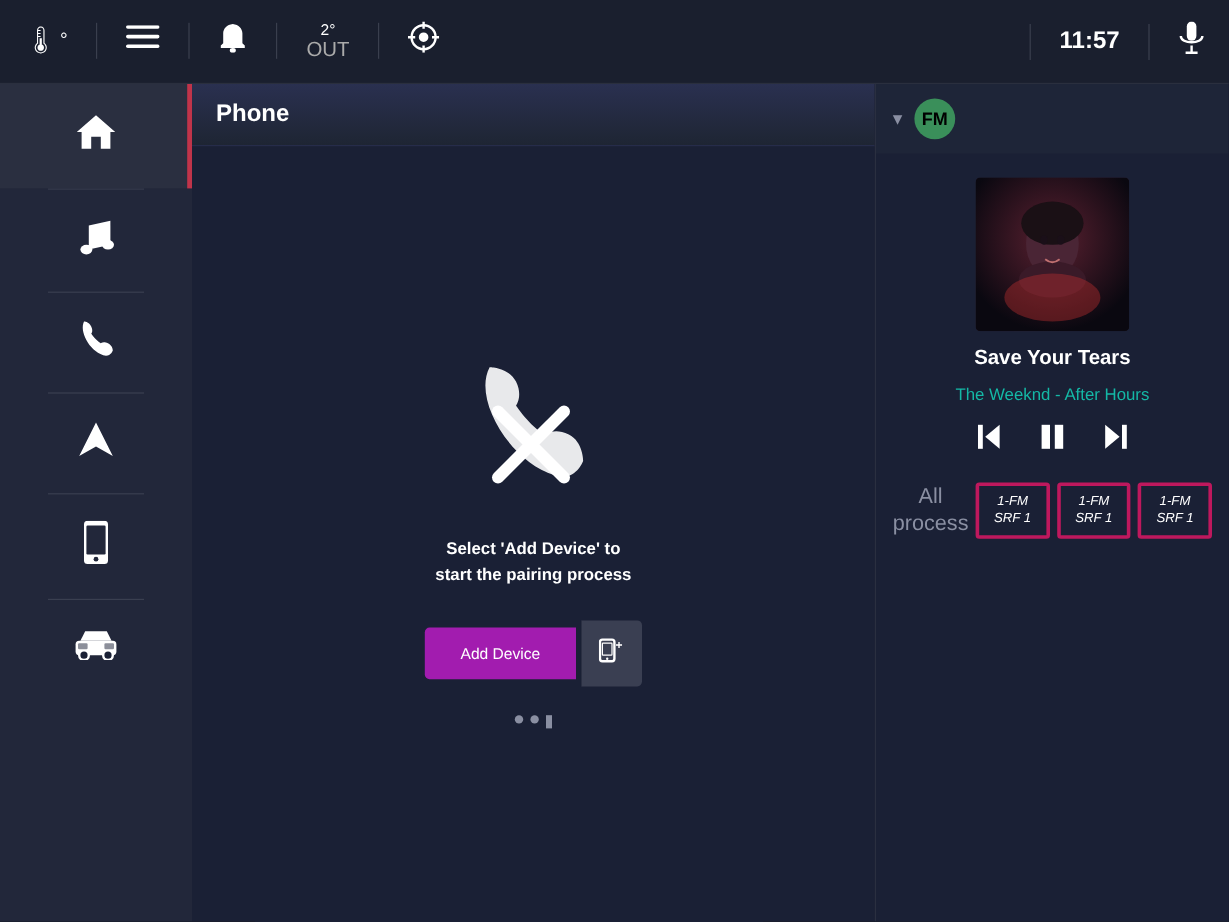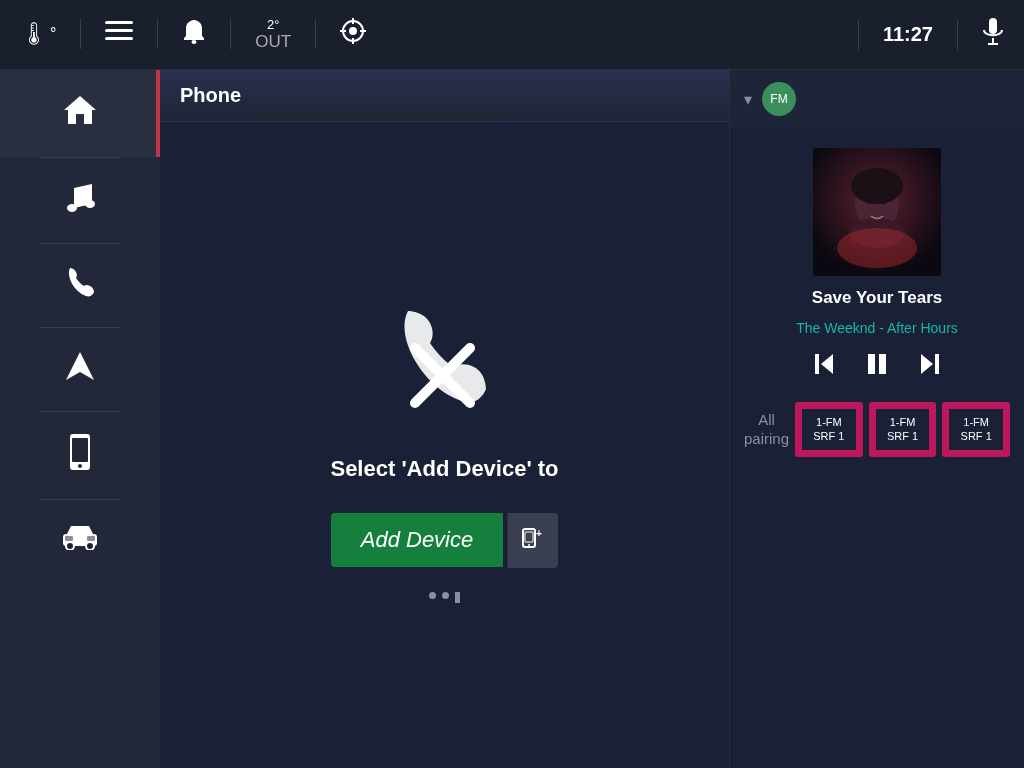--- a/index.html
+++ b/index.html
@@ -150,40 +150,39 @@
       align-items: center;
       justify-content: center;
       margin-bottom: 8px;
     }
     .no-phone-icon svg {
       width: 130px;
       height: 130px;
     }
     .pairing-text {
       color: white;
-      font-size: 22px;
+      font-size: 14px;
       font-weight: bold;
       text-align: center;
       line-height: 1.5;
     }
     .add-device-row {
       display: flex;
       align-items: center;
       gap: 4px;
       margin-top: 12px;
     }
     .add-device-btn {
-      background: #15803d;
+      background: #a21caf;
       color: white;
       border: none;
       padding: 14px 30px;
-      font-size: 22px;
+      font-size: 13px;
       cursor: pointer;
       border-radius: 4px 0 0 4px;
-      font-style: italic;
     }
     .add-device-extra {
       background: #3a3f52;
       color: white;
       border: none;
       padding: 14px 14px;
       font-size: 17px;
       cursor: pointer;
       border-radius: 0 4px 4px 0;
       border-left: 1px solid #2a2f42;
@@ -217,29 +216,29 @@
       gap: 10px;
       padding: 12px 14px;
       background: #1e2538;
     }
     .fm-chevron {
       color: #8a8fa2;
       font-size: 16px;
     }
     .fm-badge {
       background: #3a8f5a;
-      color: #ffffff;
+      color: #000000;
       border-radius: 50%;
       width: 34px;
       height: 34px;
       display: flex;
       align-items: center;
       justify-content: center;
-      font-size: 12px;
-      font-weight: normal;
+      font-size: 15px;
+      font-weight: bold;
     }
     .right-panel-body {
       flex: 1;
       display: flex;
       flex-direction: column;
       align-items: center;
       padding: 20px 14px 14px;
       gap: 12px;
     }
     .album-art {
@@ -293,36 +292,37 @@
       width: 100%;
       margin-top: 8px;
     }
     .presets-row {
       display: flex;
       align-items: center;
       gap: 6px;
     }
     .presets-label {
       color: #8a8fa2;
-      font-size: 15px;
+      font-size: 18px;
       text-align: center;
       line-height: 1.3;
       min-width: 32px;
     }
     .preset-btn {
       flex: 1;
       background: transparent;
-      border: 7px solid #be185d;
+      border: 3px solid #be185d;
       color: white;
       font-size: 11px;
       padding: 6px 4px;
       cursor: pointer;
       border-radius: 3px;
       text-align: center;
       line-height: 1.3;
+      font-style: italic;
     }
   </style>
 </head>
 <body>
 
 <div class="top-bar">
   <div class="top-bar-left">
     <div class="top-bar-temp">
       <span style="font-size:22px;">🌡</span>
       <span style="font-size:16px;">°</span>
@@ -354,21 +354,21 @@
         <circle cx="13" cy="13" r="3" fill="white"></circle>
         <line x1="13" y1="0" x2="13" y2="6"></line>
         <line x1="13" y1="20" x2="13" y2="26"></line>
         <line x1="0" y1="13" x2="6" y2="13"></line>
         <line x1="20" y1="13" x2="26" y2="13"></line>
       </svg>
     </div>
   </div>
   <div class="top-bar-right">
     <div class="top-bar-divider"></div>
-    <div class="top-bar-time">11:27</div>
+    <div class="top-bar-time">11:57</div>
     <div class="top-bar-divider"></div>
     <div class="top-bar-icon">
       <svg width="22" height="28" viewBox="0 0 22 28" fill="white">
         <rect x="7" y="0" width="8" height="16" rx="4"></rect>
         <path d="M2 12 C2 19 20 19 20 12" fill="none" stroke="white" stroke-width="2"></path>
         <line x1="11" y1="20" x2="11" y2="26" stroke="white" stroke-width="2"></line>
         <line x1="6" y1="26" x2="16" y2="26" stroke="white" stroke-width="2"></line>
       </svg>
     </div>
   </div>
@@ -450,20 +450,21 @@
         <svg width="130" height="130" viewBox="0 0 130 130" fill="white">
 
           <path d="M28 18 C28 18 44 18 50 30 C56 42 50 50 50 50 C50 50 62 68 74 74 C74 74 82 68 94 74 C106 80 106 96 106 96 C106 96 100 114 82 108 C44 96 14 44 28 18 Z" opacity="0.9"></path>
 
           <line x1="35" y1="55" x2="90" y2="110" stroke="white" stroke-width="10" stroke-linecap="round"></line>
           <line x1="90" y1="55" x2="35" y2="110" stroke="white" stroke-width="10" stroke-linecap="round"></line>
         </svg>
       </div>
       <div class="pairing-text">
         <div>Select 'Add Device' to</div>
+        <div>start the pairing process</div>
       </div>
       <div class="add-device-row">
         <button class="add-device-btn">Add Device</button>
         <button class="add-device-extra">
           <svg width="22" height="22" viewBox="0 0 22 22" fill="white">
             <rect x="1" y="2" width="12" height="18" rx="2" fill="none" stroke="white" stroke-width="2"></rect>
             <rect x="3" y="5" width="8" height="10" rx="0.5" fill="none" stroke="white" stroke-width="1"></rect>
             <circle cx="7" cy="18" r="1" fill="white"></circle>
             <text x="14" y="10" font-size="10" fill="white" font-weight="bold">+</text>
           </svg>
@@ -532,21 +533,21 @@
             <polygon points="4,2 16,12 4,22"></polygon>
             <rect x="18" y="2" width="4" height="20"></rect>
           </svg>
         </button>
       </div>
 
       <div class="presets-section">
         <div class="presets-row">
           <div class="presets-label">
             <div>All</div>
-            <div>pairing</div>
+            <div>process</div>
           </div>
           <button class="preset-btn">
             <div>1-FM</div>
             <div>SRF 1</div>
           </button>
           <button class="preset-btn">
             <div>1-FM</div>
             <div>SRF 1</div>
           </button>
           <button class="preset-btn">

